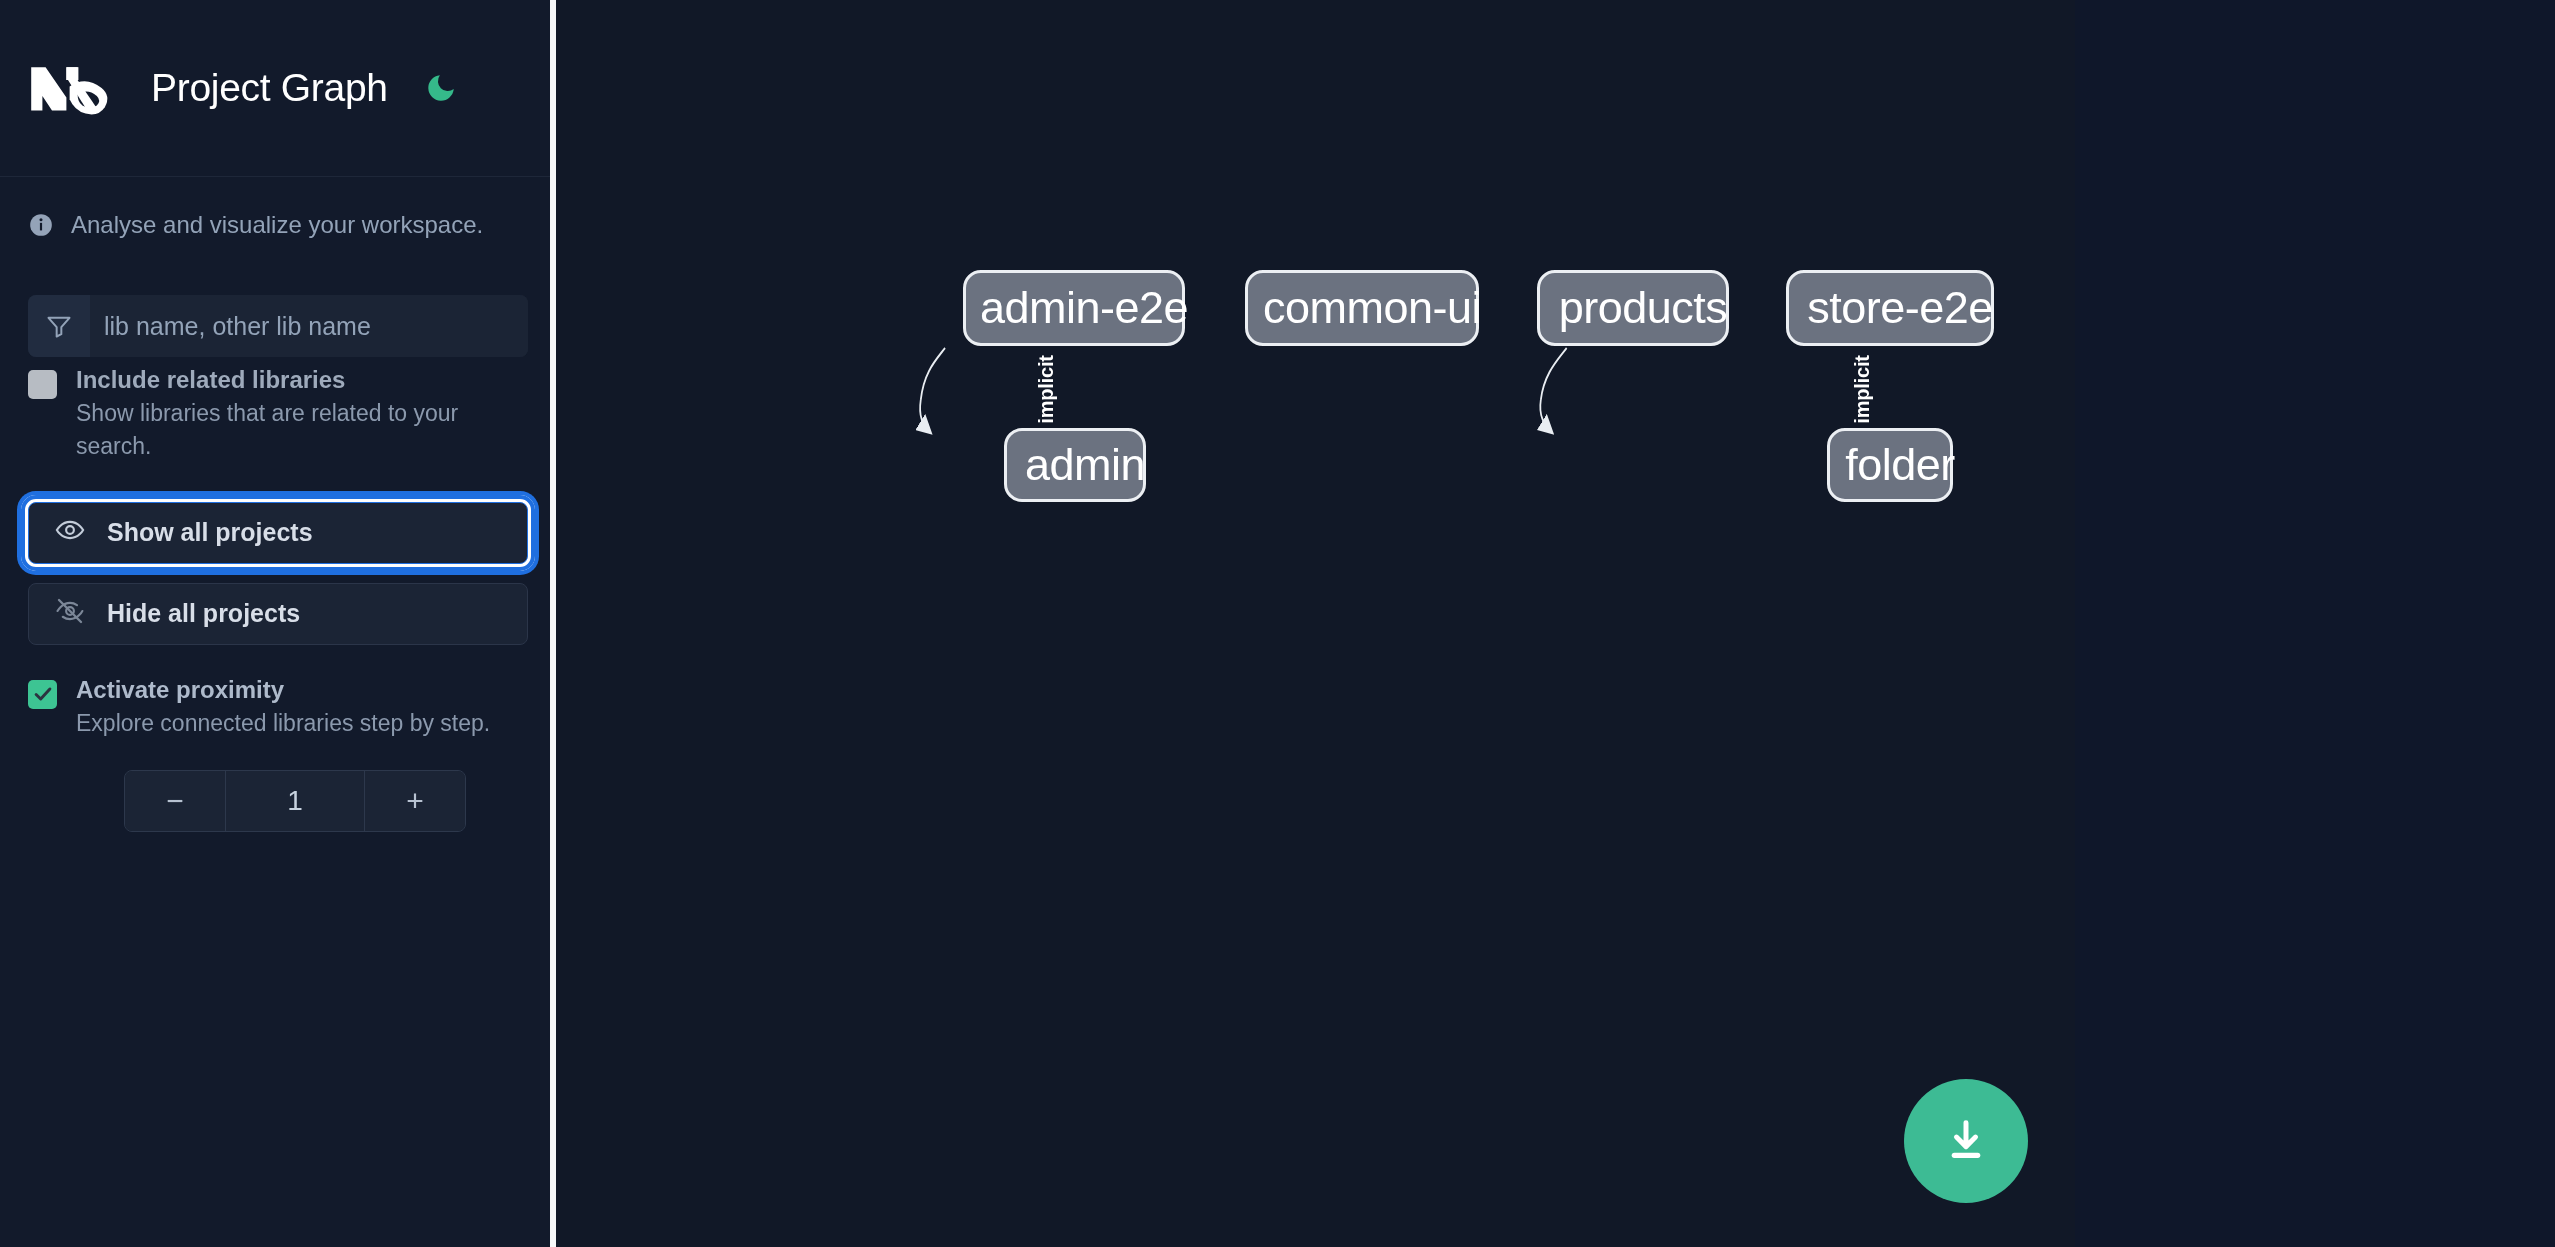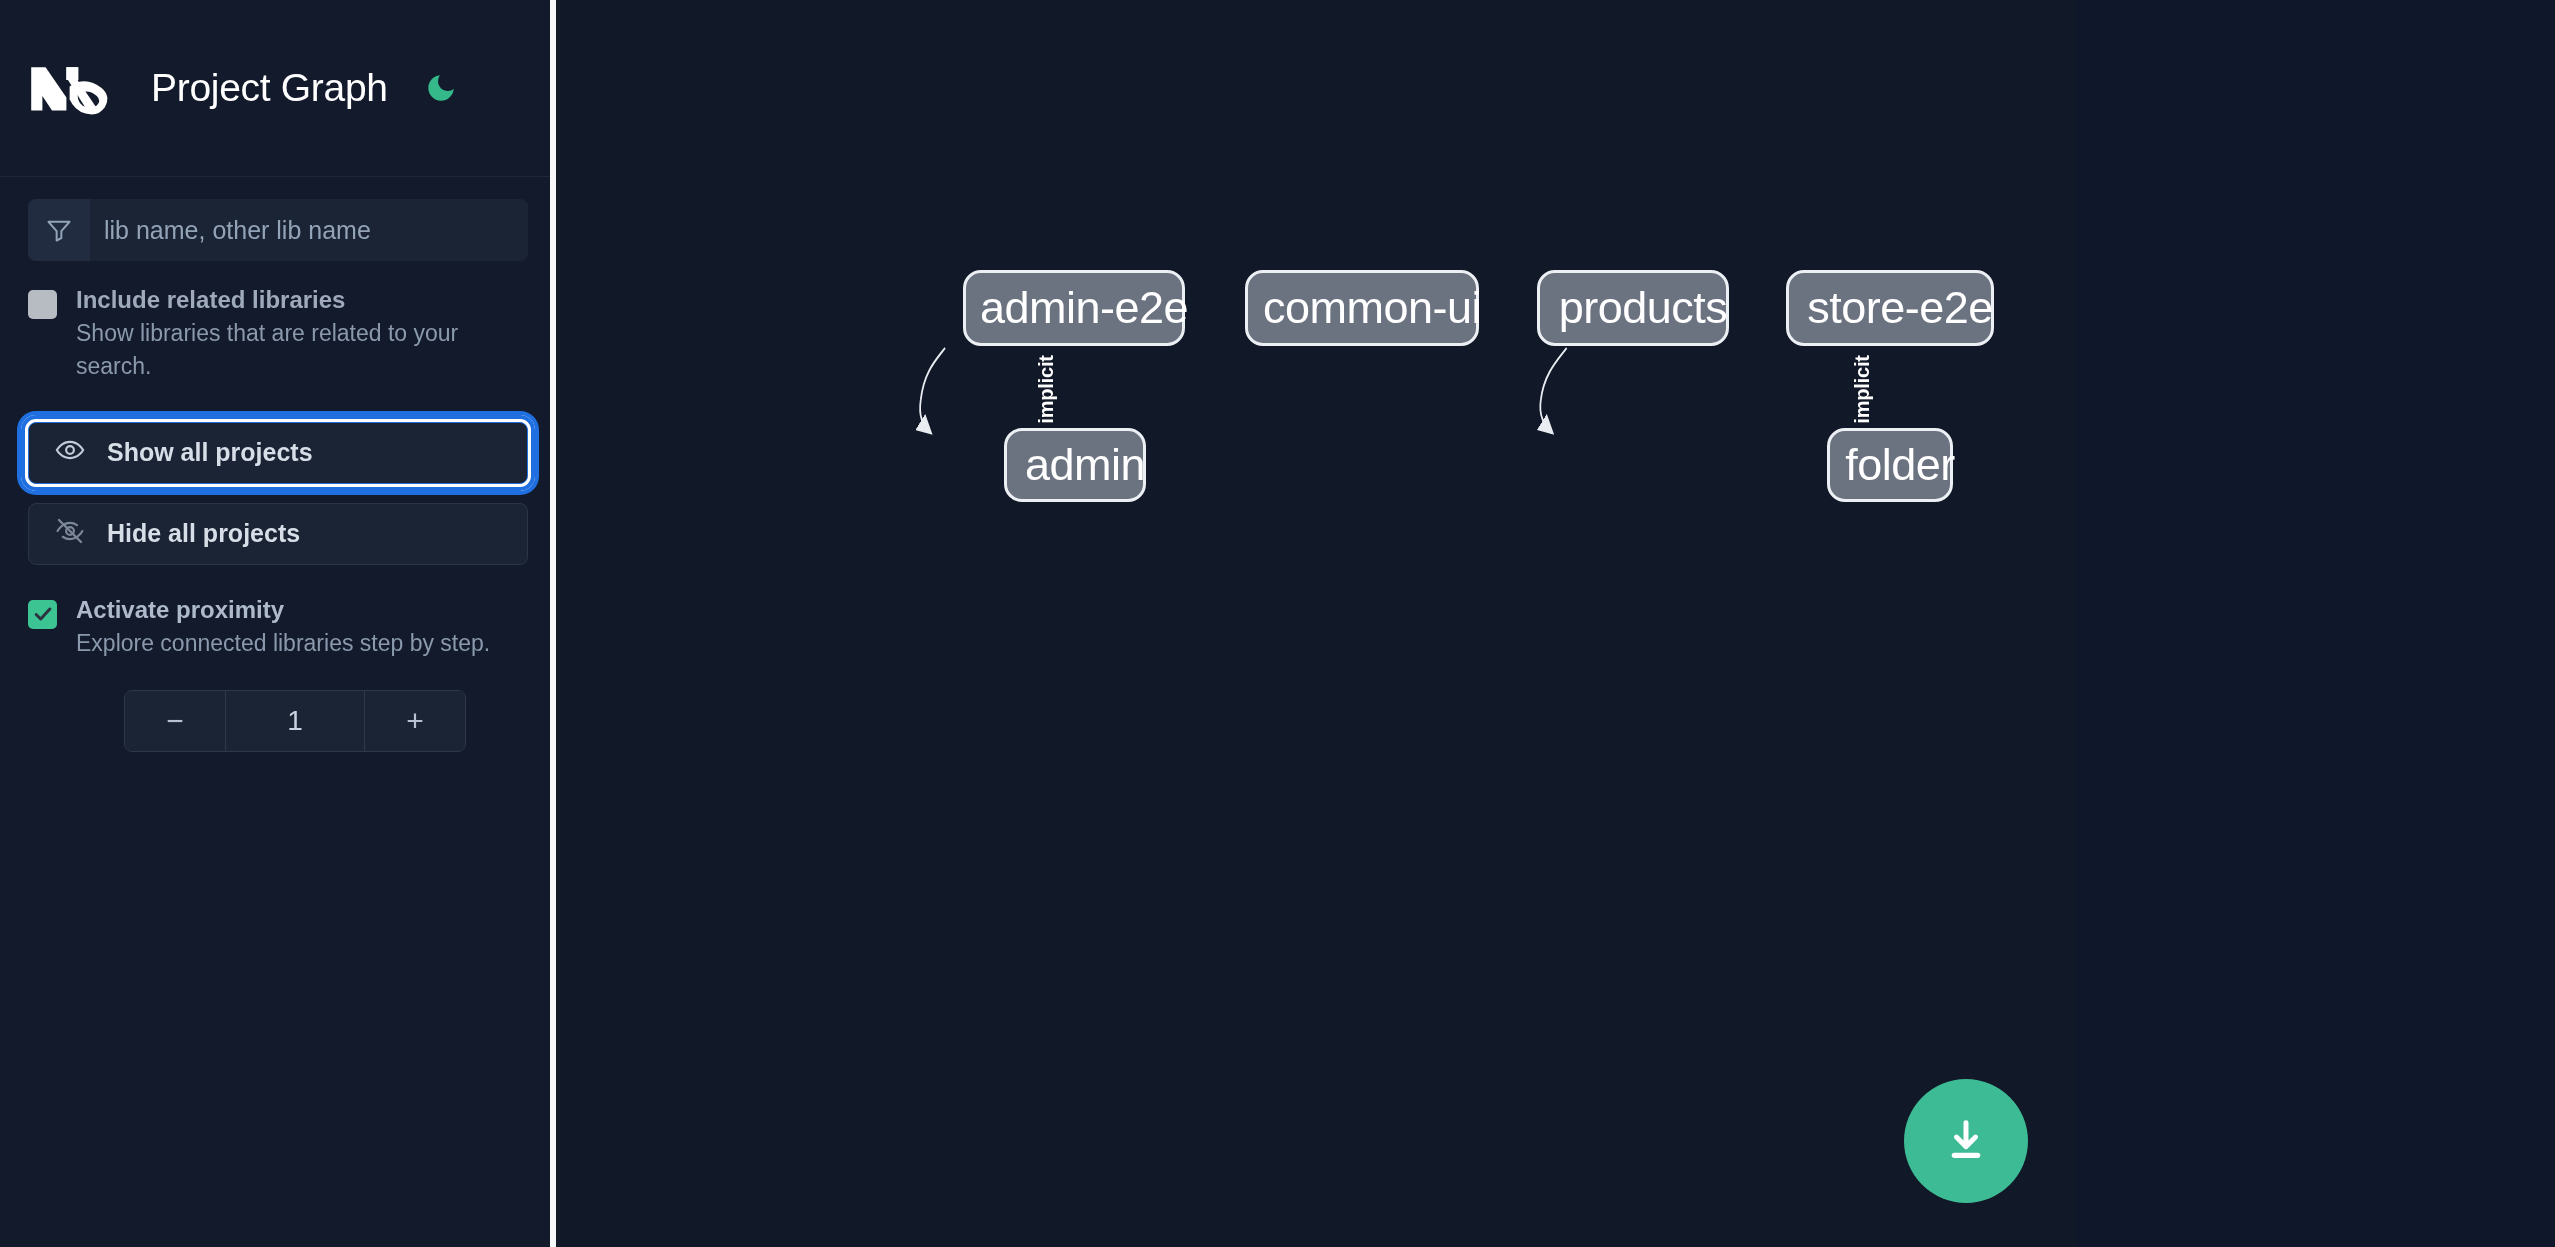--- a/index.html
+++ b/index.html
@@ -102,21 +102,21 @@
     font-family: "Liberation Sans", sans-serif;
     padding: 0 14px;
   }
   .search-input::placeholder { color: #93a3b8; opacity: 1; }
 
   
   .check-block {
     display: flex;
     gap: 19px;
     padding: 0 28px;
-    margin-top: 24px;
+    margin-top: 8px;
   }
   .cbox {
     width: 29px; height: 29px; flex: 0 0 29px;
     margin-top: 5px;
     border-radius: 5px;
     display: flex; align-items: center; justify-content: center;
   }
   .cbox.disabled { background: #b7bcc3; }
   .cbox.unchecked { background: #ffffff; border: 1px solid #9aa3b0; }
   .cbox.checked { background: #3dc493; }
@@ -273,20 +273,30 @@
         </svg>
       </span>
       <span class="app-title">Project Graph</span>
       <span class="moon-btn">
         <svg width="34" height="34" viewBox="0 0 24 24" xmlns="http://www.w3.org/2000/svg">
           <path fill="#35b98a" d="M21 12.79A9 9 0 1 1 11.21 3a7 7 0 0 0 9.79 9.79z"></path>
         </svg>
       </span>
     </div>
 
+    <div class="info-row">
+      <span class="info-icon">
+        <svg width="26" height="26" viewBox="0 0 24 24" xmlns="http://www.w3.org/2000/svg">
+          <circle cx="12" cy="12" r="10" fill="#94a3b8"></circle>
+          <rect x="11" y="10" width="2" height="7" fill="#121a2b"></rect>
+          <circle cx="12" cy="7.2" r="1.4" fill="#121a2b"></circle>
+        </svg>
+      </span>
+      <span class="info-text">Analyse and visualize your workspace.</span>
+    </div>
 
     <div class="search-wrap">
       <span class="search-icon-box">
         <svg width="28" height="28" viewBox="0 0 24 24" xmlns="http://www.w3.org/2000/svg">
           <path d="M3 5h18l-7 8v6l-4 2v-8z" fill="none" stroke="#93a3b8" stroke-width="1.7" stroke-linejoin="round"></path>
         </svg>
       </span>
       <input class="search-input" type="text" placeholder="lib name, other lib name" style="">
     </div>
 

